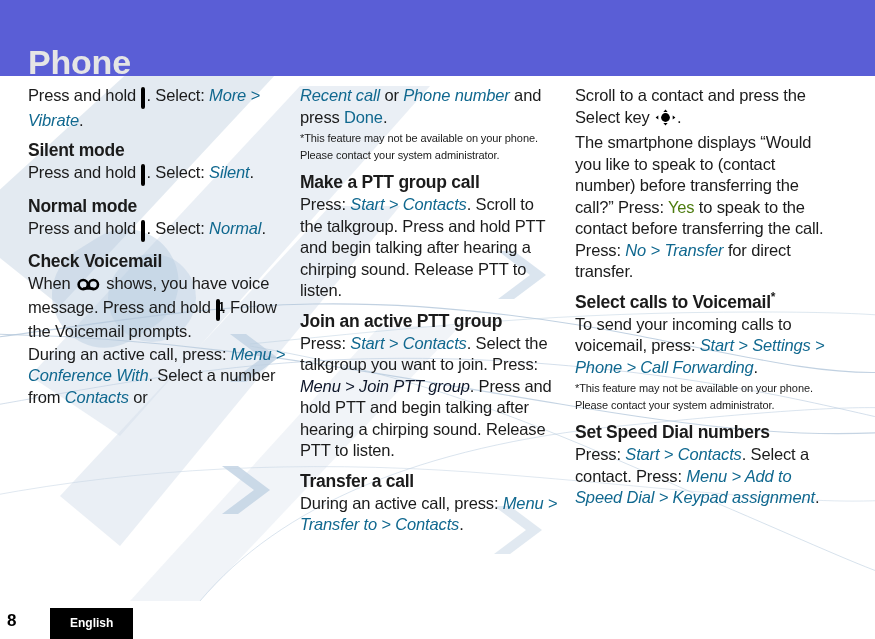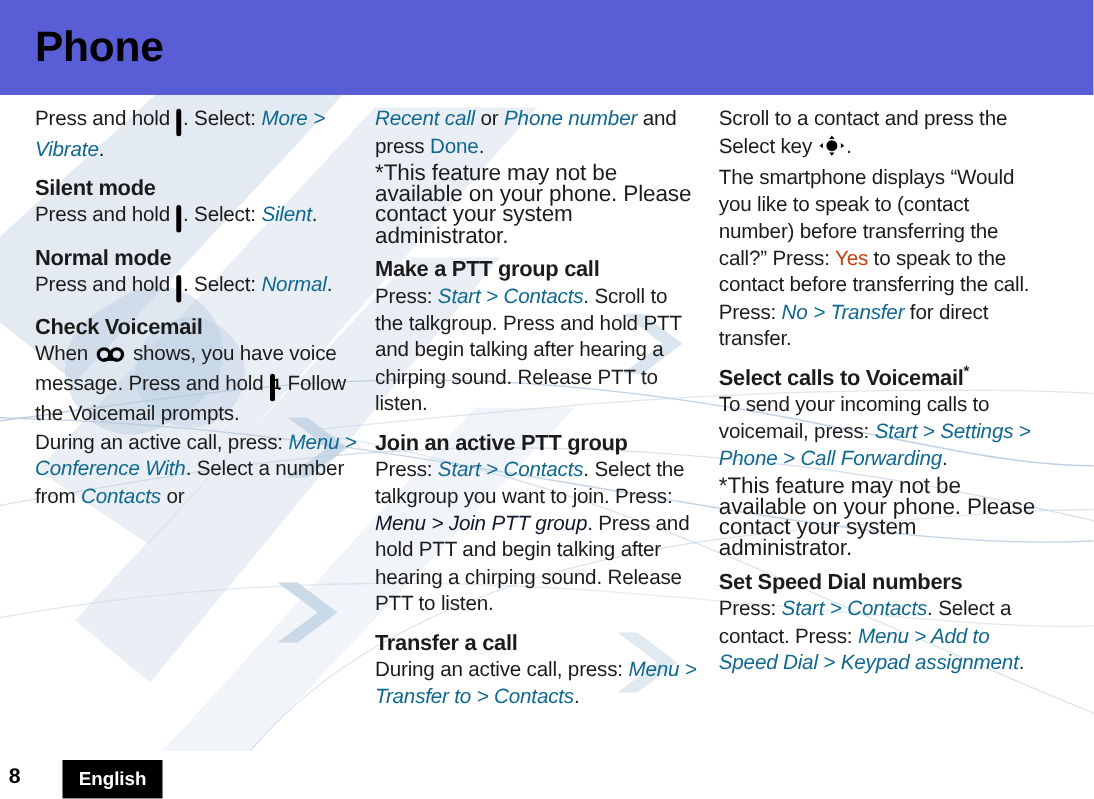--- a/index.html
+++ b/index.html
@@ -92,21 +92,21 @@
     margin: 1px 0 0 0;
     font-size: 16.5px;
     color: #1b1b1b;
     line-height: 21.5px;
     letter-spacing: -0.15px;
     font-family: "Liberation Sans", sans-serif;
   }
   p.note {
     margin: 2px 0 0 0;
     padding-left: 0;
-    font-size: 18px;
+    font-size: 11px;
     color: #1b1b1b;
     line-height: 16.5px;
     letter-spacing: -0.1px;
     text-indent: 0;
     font-family: "Liberation Sans", sans-serif;
   }
 
   .mi {           
     color: #10688f;
     font-style: italic;
@@ -172,25 +172,25 @@
     font-family: "Liberation Sans", sans-serif;
   }
   .lang-badge {
     position: absolute;
     left: 50px;
     bottom: 0px;
     height: 31px;
     min-width: 78px;
     background: #000000;
     color: #ffffff;
-    font-size: 15px;
+    font-size: 12px;
     font-weight: bold;
     line-height: 31px;
     text-align: center;
-    padding: 0 13px;
+    padding: 0 20px;
     box-sizing: border-box;
     font-family: "Liberation Sans", sans-serif;
   }
 </style>
 </head>
 <body>
 
 <div class="page">
 
   <div class="watermark">
@@ -220,21 +220,21 @@
         <path d="M-10 330 C160 300 300 272 520 286 C700 298 810 326 890 344" fill="none" stroke="#c2d2e2" stroke-width="1" opacity="0.7"></path>
         <path d="M200 525 C280 430 420 370 620 350 C760 336 840 330 890 332" fill="none" stroke="#c2d2e2" stroke-width="1" opacity="0.6"></path>
         <path d="M-10 420 C140 392 300 384 470 396 C660 410 800 430 890 424" fill="none" stroke="#c6d5e4" stroke-width="1" opacity="0.55"></path>
         <path d="M250 270 C420 300 520 340 700 420 C790 458 850 486 890 500" fill="none" stroke="#bccfe0" stroke-width="1" opacity="0.6"></path>
         <path d="M250 268 C430 250 560 236 760 236 C830 236 870 238 890 240" fill="none" stroke="#bccfe0" stroke-width="1" opacity="0.5"></path>
       </g>
     </svg>
   </div>
 
   <div class="header" style="background: rgb(90, 94, 214);">
-    <div class="header-title" style="color: #000000;">Phone</div>
+    <div class="header-title" style="color: #e5e5e5; margin-top: 24px;">Phone</div>
   </div>
 
   <div class="columns">
     <div class="col col-1">
         <p class="body"><span>Press and hold </span><span class="keyicon"><span class="key-box"><svg viewBox="0 0 22 17">
                 <path d="M11 3.6 L16.2 8.2 L14.9 8.2 L14.9 13.2 L7.1 13.2 L7.1 8.2 L5.8 8.2 Z" fill="#000"></path>
                 <rect x="9.3" y="9.6" width="3.4" height="3.6" fill="#fff"></rect>
               </svg></span></span><span>. Select: </span><span class="mi" style="color: rgb(16, 104, 143);">More &gt; Vibrate</span><span>.</span></p>
         <h2 class="sec-head"><span>Silent mode</span></h2>
         <p class="body"><span>Press and hold </span><span class="keyicon"><span class="key-box"><svg viewBox="0 0 22 17">
@@ -265,21 +265,21 @@
         <p class="body"><span>During an active call, press: </span><span class="mi" style="color: rgb(16, 104, 143);">Menu &gt; Transfer to &gt; Contacts</span><span>.</span></p>
       </div>
     <div class="col col-3">
         <p class="body"><span>Scroll to a contact and press the Select key </span><span class="keyicon sel-icon"><svg width="21" height="17" viewBox="0 0 21 17">
               <circle cx="10.5" cy="8.5" r="4.4" fill="#000"></circle>
               <path d="M10.5 0.4 L12.6 3.1 L8.4 3.1 Z" fill="#000"></path>
               <path d="M10.5 16.6 L12.6 13.9 L8.4 13.9 Z" fill="#000"></path>
               <path d="M0.6 8.5 L3.3 6.4 L3.3 10.6 Z" fill="#000"></path>
               <path d="M20.4 8.5 L17.7 6.4 L17.7 10.6 Z" fill="#000"></path>
             </svg></span><span>.</span></p>
-        <p class="body"><span>The smartphone displays “Would you like to speak to (contact number) before transferring the call?” Press: </span><span class="soft" style="color: #c2410c; margin-top: 44px;">Yes</span><span> to speak to the contact before transferring the call. Press: </span><span class="mi" style="color: rgb(16, 104, 143);">No &gt; Transfer</span><span> for direct transfer.</span></p>
+        <p class="body"><span>The smartphone displays “Would you like to speak to (contact number) before transferring the call?” Press: </span><span class="soft" style="color: #4d7c0f; margin-top: 44px;">Yes</span><span> to speak to the contact before transferring the call. Press: </span><span class="mi" style="color: rgb(16, 104, 143);">No &gt; Transfer</span><span> for direct transfer.</span></p>
         <h2 class="sec-head"><span>Select calls to Voicemail</span><span class="star">*</span></h2>
         <p class="body"><span>To send your incoming calls to voicemail, press: </span><span class="mi" style="color: rgb(16, 104, 143);">Start &gt; Settings &gt; Phone &gt; Call Forwarding</span><span>.</span></p>
         <p class="note"><span>*</span><span>This feature may not be available on your phone. Please contact your system administrator.</span></p>
         <h2 class="sec-head"><span>Set Speed Dial numbers</span></h2>
         <p class="body"><span>Press: </span><span class="mi" style="color: rgb(16, 104, 143);">Start &gt; Contacts</span><span>. Select a contact. Press: </span><span class="mi" style="color: rgb(16, 104, 143); margin-top: 28px;">Menu &gt; Add to Speed Dial &gt; Keypad assignment</span><span>.</span></p>
       </div>
   </div>
 
   <div class="footer">
     <div class="page-num">8</div>

